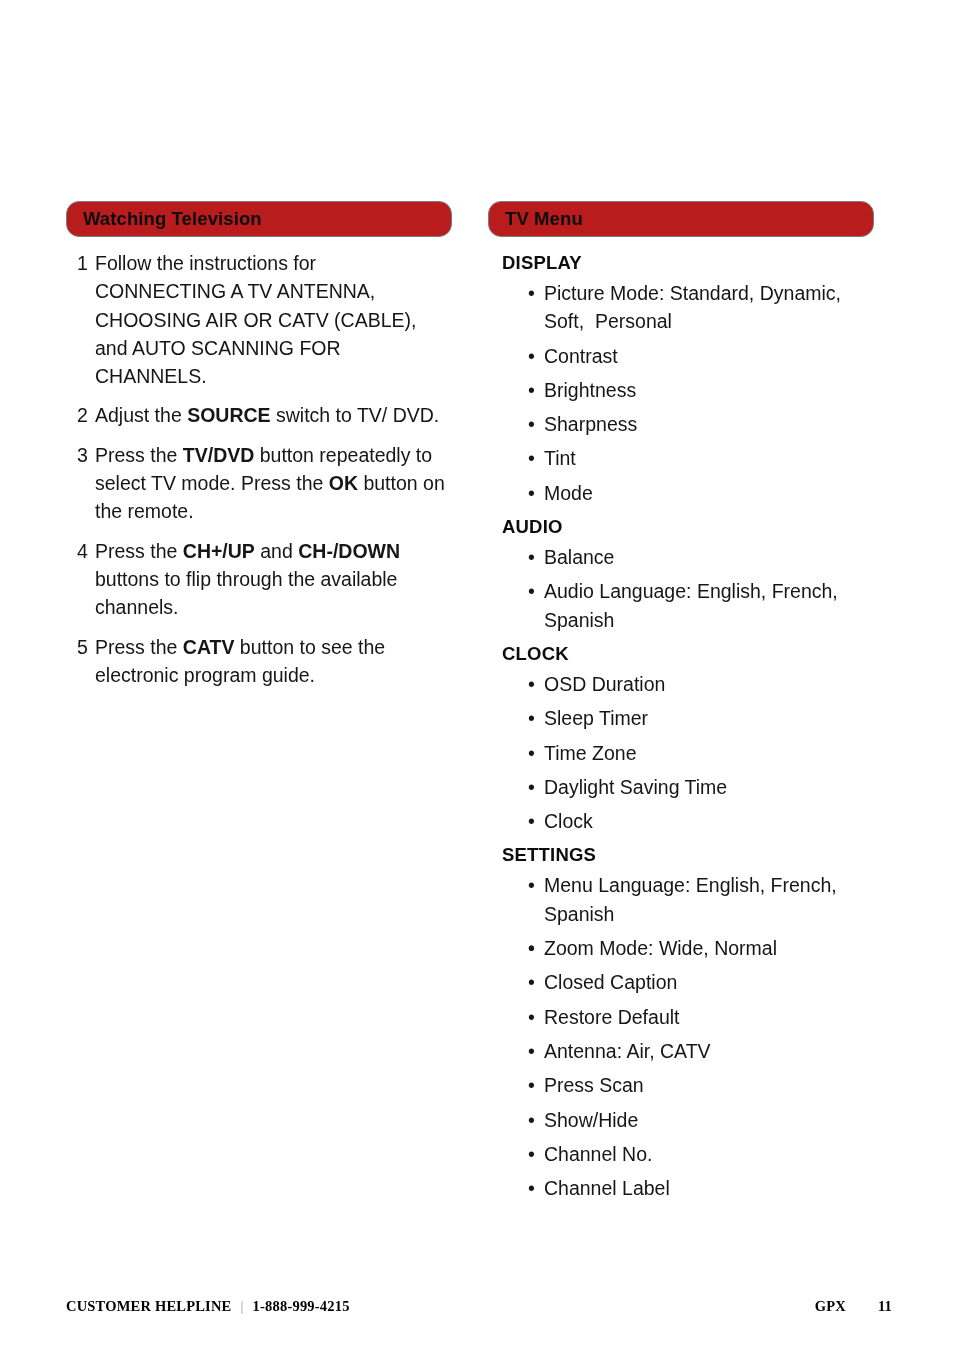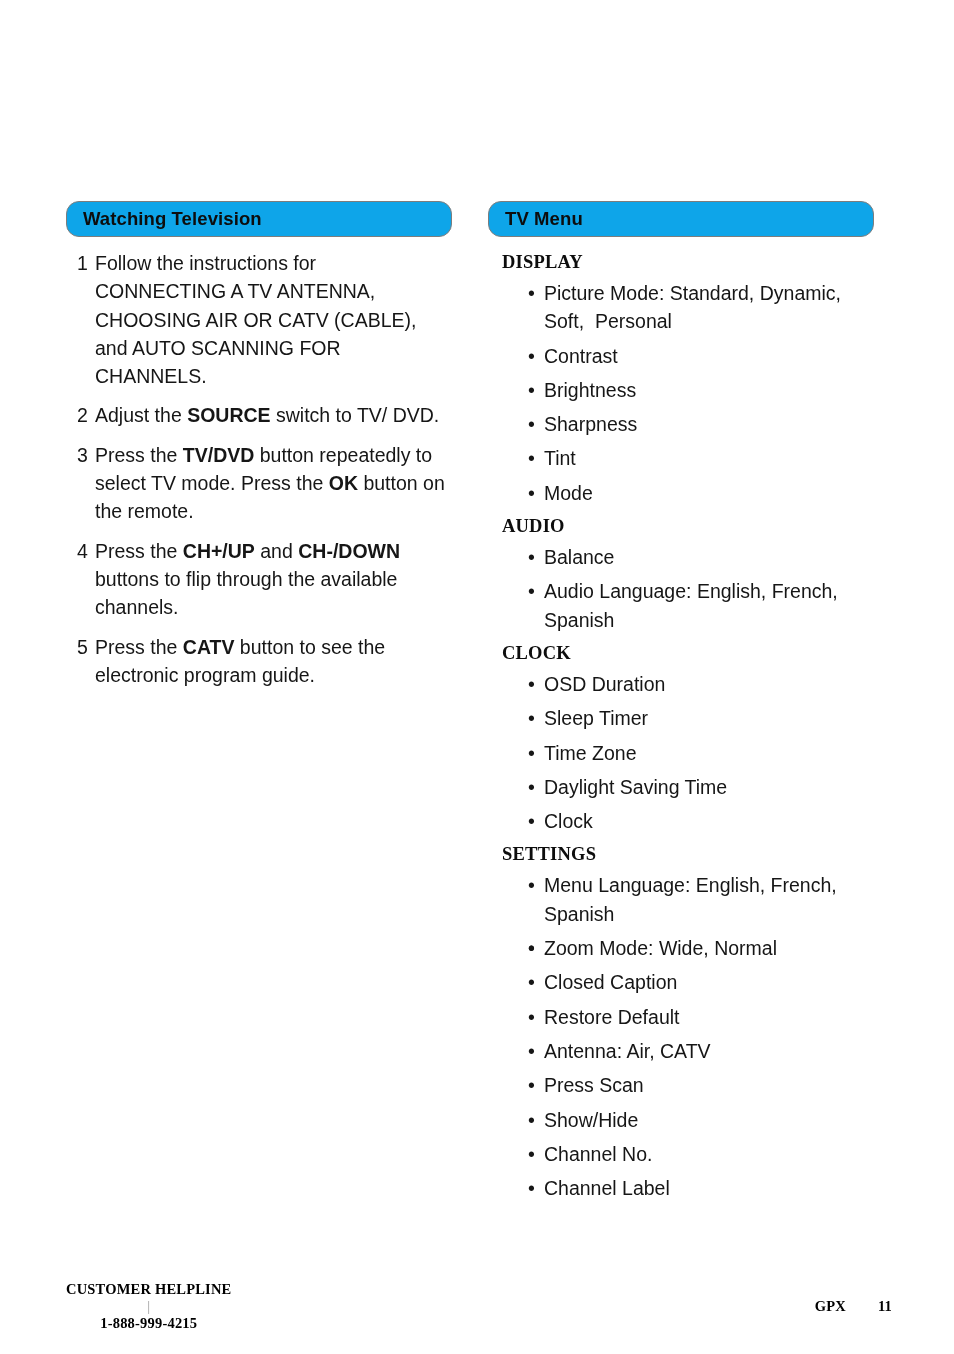--- a/index.html
+++ b/index.html
@@ -35,21 +35,21 @@
     position: absolute;
     top: 0;
   }
   .col-left  { left: 0px;   width: 386px; }
   .col-right { left: 422px; width: 386px; }
 
   
   .section-bar {
     box-sizing: border-box;
     height: 36px;
-    background: #0ea5e9;
+    background: #b91c1c;
     border: 1.5px solid #7d7d7d;
     border-radius: 13px;
     display: flex;
     align-items: center;
     padding-left: 16px;
     margin-bottom: 12px;
   }
   .section-bar-title {
     font-size: 18.5px;
     font-weight: bold;
@@ -83,21 +83,20 @@
 
   
   .menu-group { margin: 0 0 0 0; }
   .menu-heading {
     font-size: 18.5px;
     font-weight: bold;
     line-height: 27px;
     color: #0d0d0d;
     margin: 2px 0 3px 14px;
     letter-spacing: 0.2px;
-    font-family: Liberation Serif, serif;
   }
   .menu-items {
     margin: 0;
     padding: 0;
     list-style: none;
   }
   .menu-item {
     position: relative;
     padding-left: 56px;
     font-size: 19.5px;
@@ -123,21 +122,21 @@
     height: 24px;
     font-family: "Liberation Serif", serif;
     font-weight: bold;
     font-size: 14.5px;
     color: #000000;
     display: flex;
     align-items: center;
     justify-content: space-between;
     letter-spacing: 0.2px;
   }
-  .footer-left { display: flex; align-items: center; flex-direction: column; }
+  .footer-left { display: flex; align-items: flex-end; }
   .footer-sep {
     color: #9a9a9a;
     margin: 0 9px;
     font-weight: normal;
   }
   .footer-right { display: flex; align-items: center; }
   .footer-brand { margin-right: 32px; }
 </style>
 </head>
 <body>

